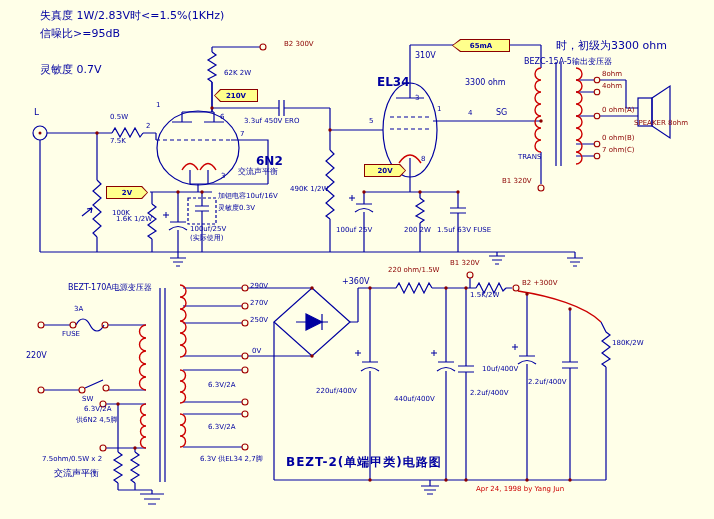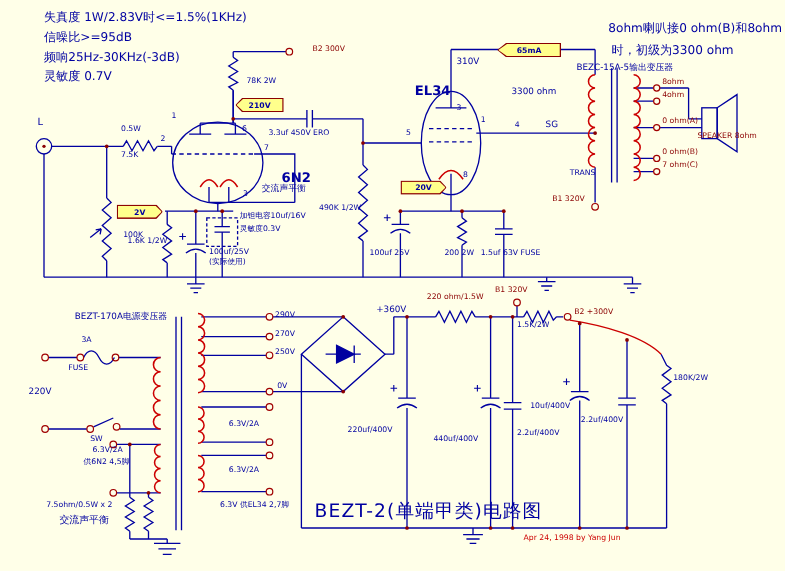--- a/index.html
+++ b/index.html
@@ -2,21 +2,21 @@
 <html><head>
 <meta charset="utf-8">
 <style>
   html,body{margin:0;padding:0}
   #page{position:relative;width:714px;height:519px;background:#FFFFE8;overflow:hidden;
         font-family:"DejaVu Sans",sans-serif}
   .L{position:absolute;white-space:nowrap;color:#0000A0;font:7px "DejaVu Sans",sans-serif;line-height:1.1}
   .s8{font-size:8px}.s9{font-size:9px}.s11{font-size:11px}
   .m{color:#8B0000}.red{color:#CC0000}
   .t12{font-size:12px;font-weight:bold}
-  .t17{font-size:17px;font-weight:normal;letter-spacing:1px}
+  .t17{font-size:12px;font-weight:bold;letter-spacing:1px}
   svg{position:absolute;left:0;top:0}
   .badge{position:absolute;height:13px}
   .badge .o{position:absolute;inset:0;background:#8B0000}
   .badge .i{position:absolute;inset:1px;background:#FFFF8C;display:flex;align-items:center;
             justify-content:center;font:bold 7px "DejaVu Sans",sans-serif;color:#0000A0}
   .tl .o,.tl .i{clip-path:polygon(0 50%,14% 0,100% 0,100% 100%,14% 100%)}
   .tr .o,.tr .i{clip-path:polygon(0 0,86% 0,100% 50%,86% 100%,0 100%)}
 </style>
 </head>
 <body>
@@ -218,33 +218,31 @@
         <circle cx="446" cy="480" r="1.7"></circle>
         <circle cx="466" cy="480" r="1.7"></circle>
     <circle cx="527" cy="480" r="1.7"></circle>
         <circle cx="570" cy="480" r="1.7"></circle>
         <circle cx="40" cy="133" r="1.5"></circle>
   </g>
 </svg>
 
 <div class="L s11" style="left:40px;top:10px">失真度 1W/2.83V时&lt;=1.5%(1KHz)</div>
 <div class="L s11" style="left:40px;top:28px">信噪比&gt;=95dB</div>
-<div class="L s11" style="left:40px;top:46px">频响25Hz-30KHz(-3dB)</div>
 <div class="L s11" style="left:40px;top:64px">灵敏度 0.7V</div>
 
-<div class="L s11" style="left:553px;top:20px">8ohm喇叭接0 ohm(B)和8ohm</div>
 <div class="L s11" style="left:556px;top:40px">时，初级为3300 ohm</div>
 <div class="L s8" style="left:524px;top:58px">BEZC-15A-5输出变压器</div>
 
 <div class="L s9" style="left:34px;top:108px">L</div>
 <div class="L" style="left:110px;top:114px">0.5W</div>
 <div class="L" style="left:110px;top:138px">7.5K</div>
 <div class="L" style="left:112px;top:210px">100K</div>
 
-<div class="L" style="left:224px;top:70px">78K 2W</div>
+<div class="L" style="left:224px;top:70px">62K 2W</div>
 <div class="L m" style="left:284px;top:41px">B2 300V</div>
 <div class="L" style="left:156px;top:102px">1</div>
 <div class="L" style="left:220px;top:114px">6</div>
 <div class="L" style="left:146px;top:123px">2</div>
 <div class="L" style="left:240px;top:131px">7</div>
 <div class="L" style="left:221px;top:173px">3</div>
 <div class="L t12" style="left:256px;top:155px">6N2</div>
 <div class="L s8" style="left:238px;top:168px">交流声平衡</div>
 <div class="L" style="left:116px;top:216px">1.6K 1/2W</div>
 <div class="L" style="left:218px;top:193px">加钽电容10uf/16V</div>

